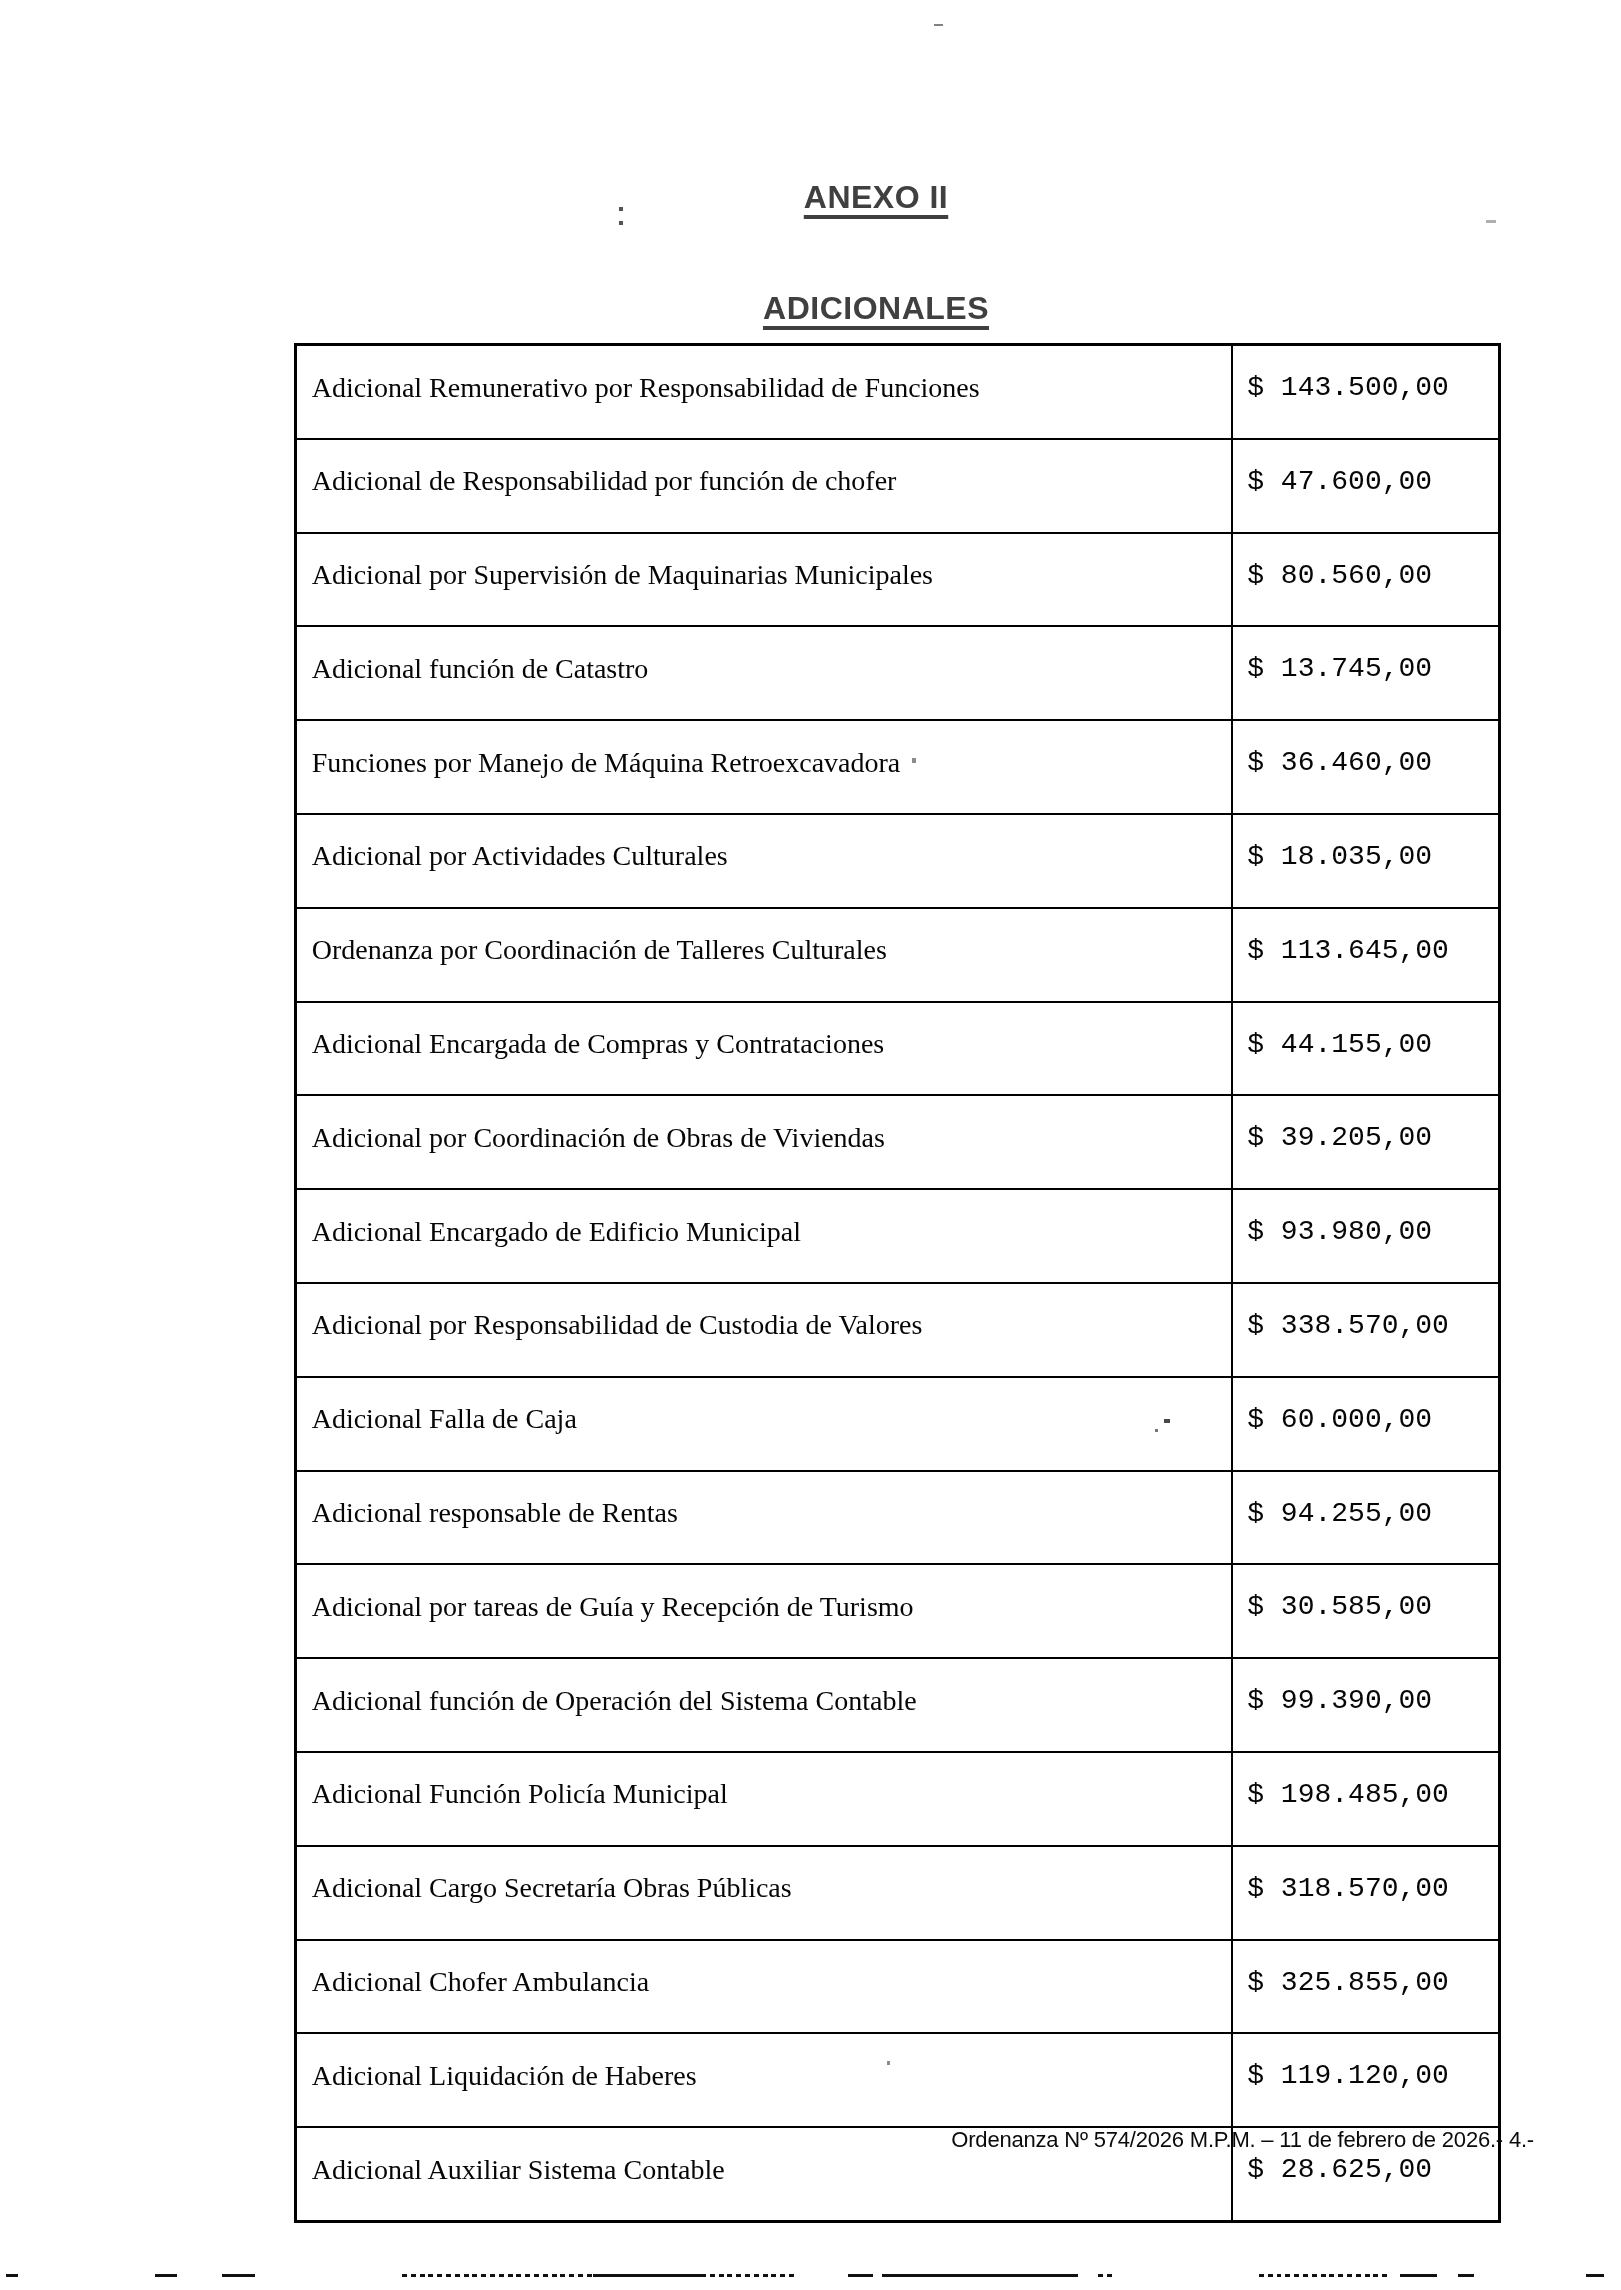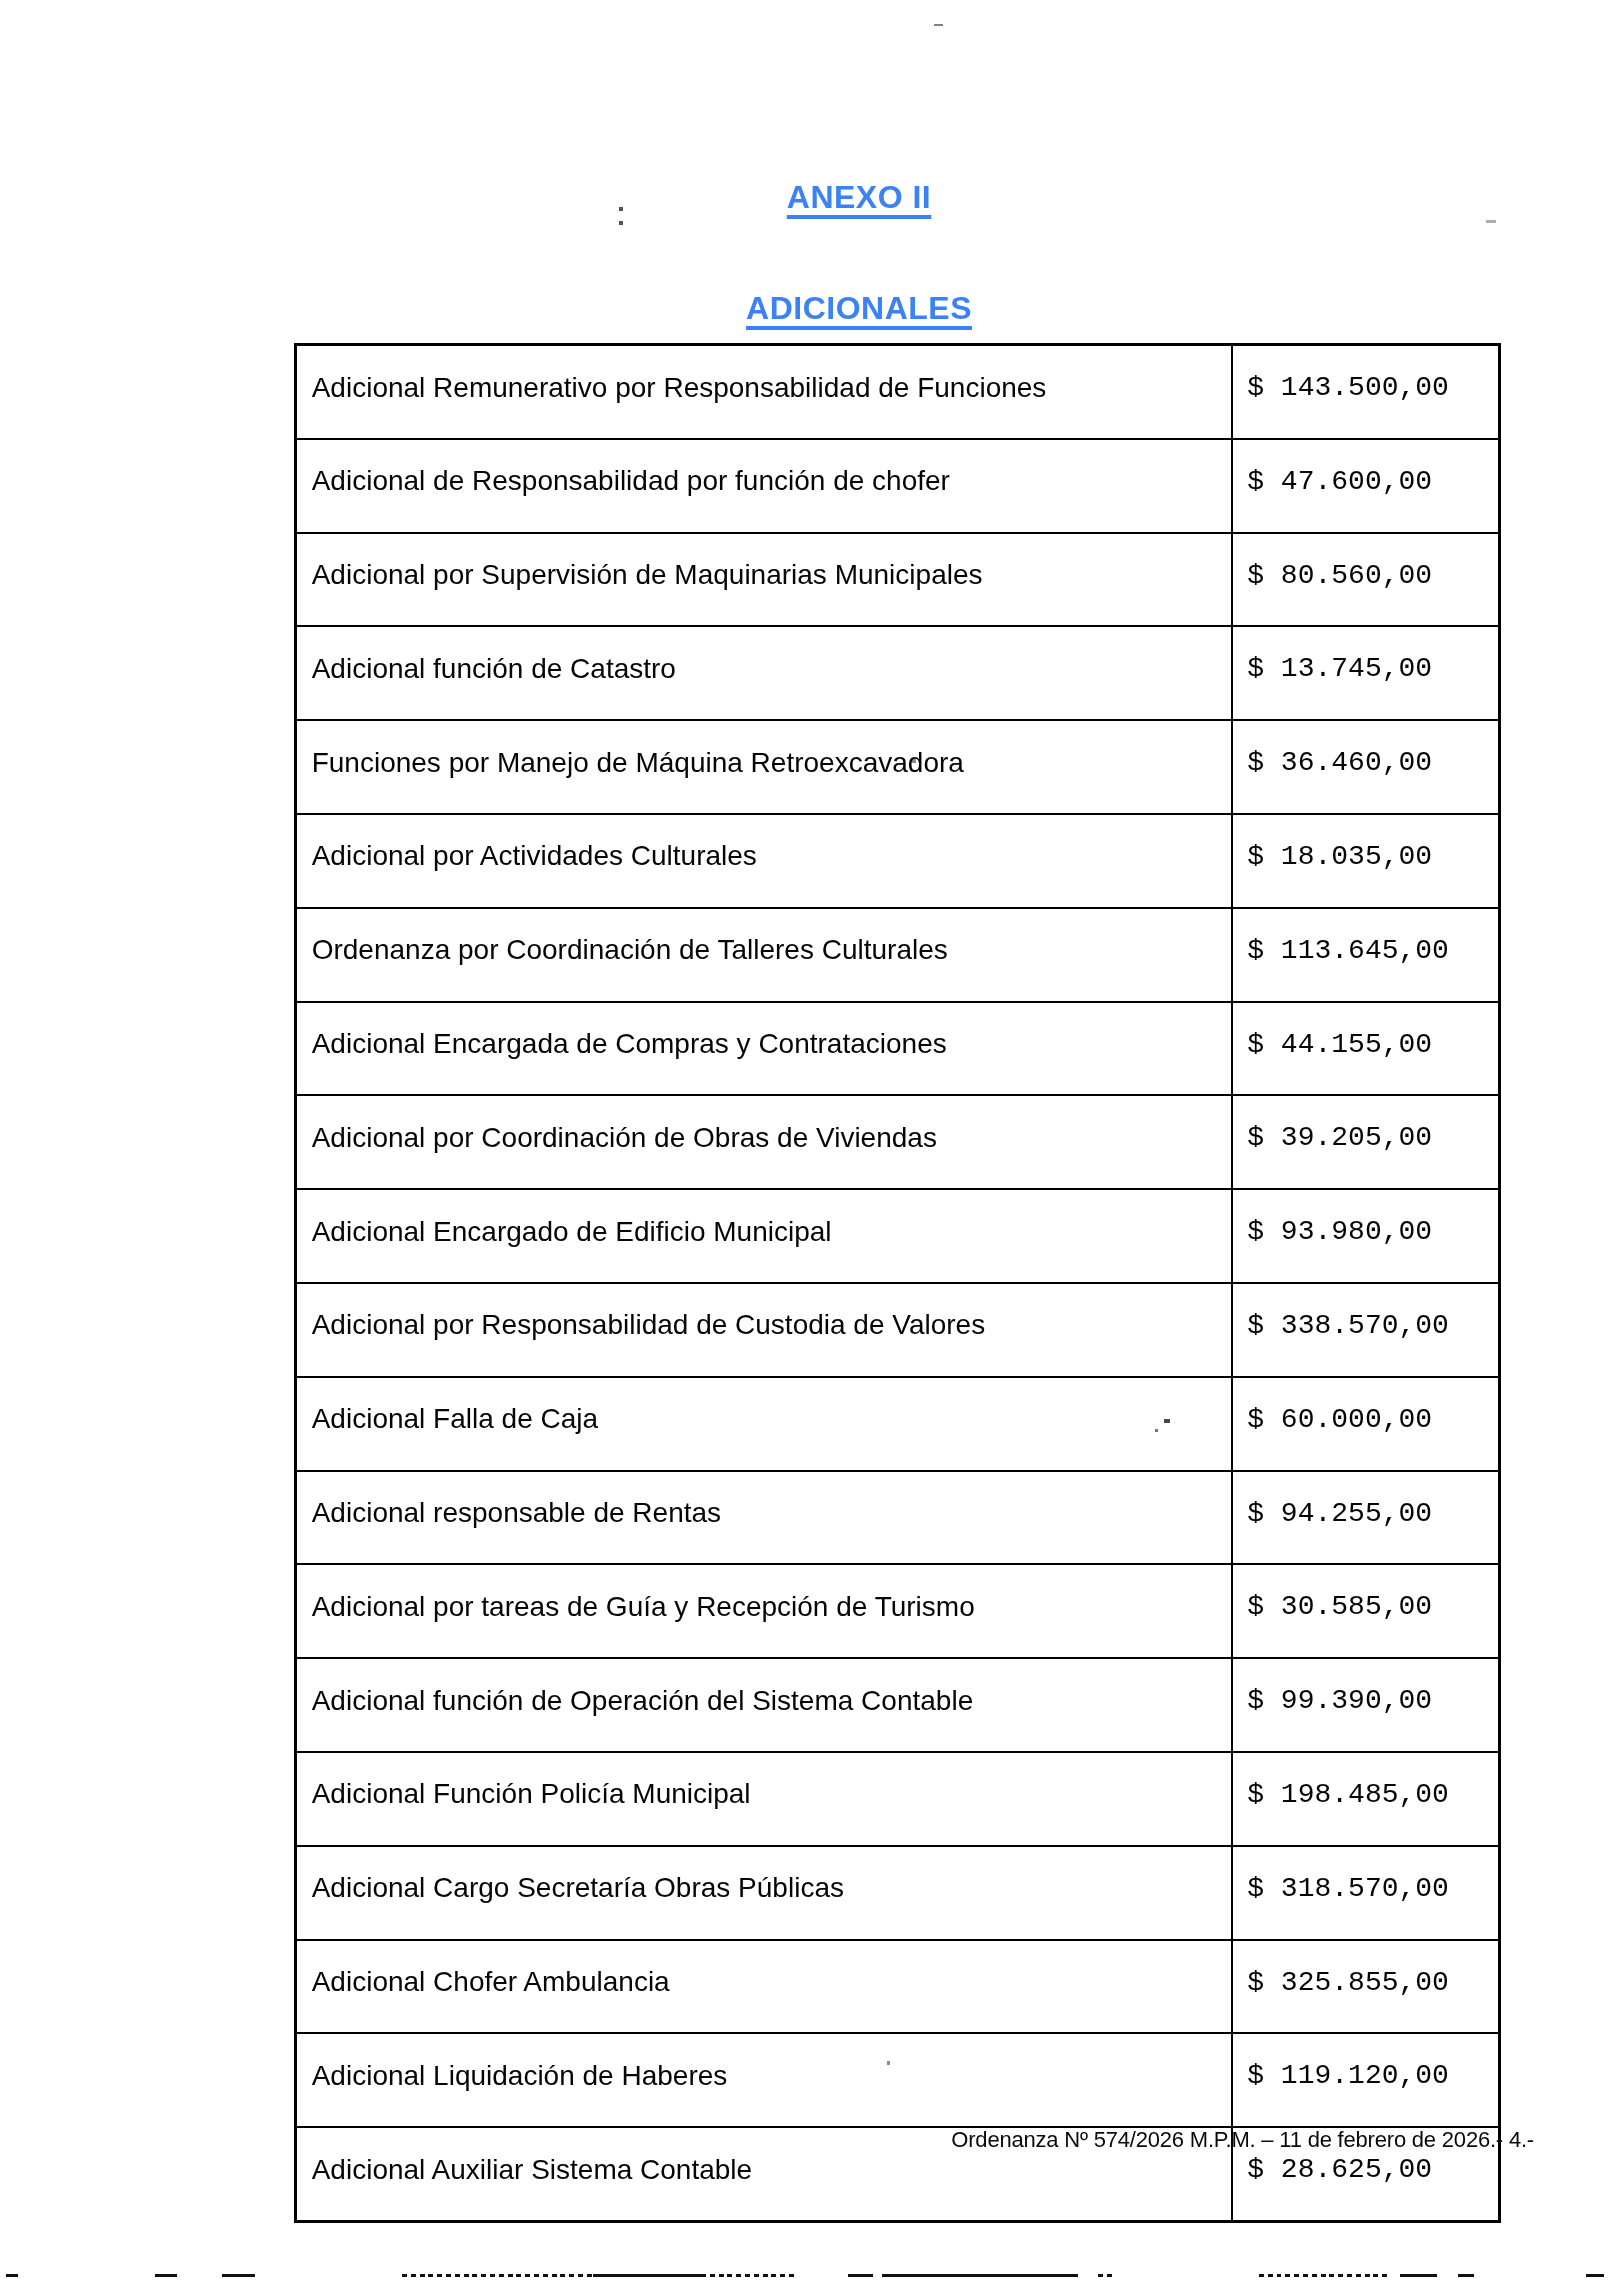--- a/index.html
+++ b/index.html
@@ -10,27 +10,27 @@
     width: 1621px;
     height: 2291px;
     background: #ffffff;
     position: relative;
     overflow: hidden;
     font-family: "Liberation Sans", "DejaVu Sans", sans-serif;
     color: #000;
   }
   .heading {
     position: absolute;
-    left: 277px;
+    left: 294px;
     width: 1164px;
     text-align: center;
     font-weight: bold;
     font-size: 32px;
     letter-spacing: 0.5px;
-    color: #3b82f6;
+    color: #404040;
   }
   .heading .underlined {
     text-decoration: underline;
     text-decoration-thickness: 3.9px;
     text-underline-offset: 6.9px;
   }
   #anexo-title   { top: 179px; }
   #section-title { top: 290px; }
 
   table.adicionales {
@@ -45,21 +45,21 @@
     border: 2.9px solid #000;
     height: 83px;
     font-size: 28px;
     color: #060606;
     vertical-align: middle;
     padding: 0 5.9px 8.8px 14.7px;
     overflow: hidden;
     white-space: nowrap;
   }
   table.adicionales { border: 3.9px solid #000; }
-  td.label-cell  { width: 913px; }
+  td.label-cell  { width: 913px; font-family: Liberation Serif, serif; }
   td.amount-cell { width: 245px; font-family: Liberation Mono, monospace; }
 
   .page-footer {
     position: absolute;
     top: 2127px;
     left: 294px;
     width: 1233px;
     text-align: right;
     font-size: 22px;
     color: #0a0a0a;

